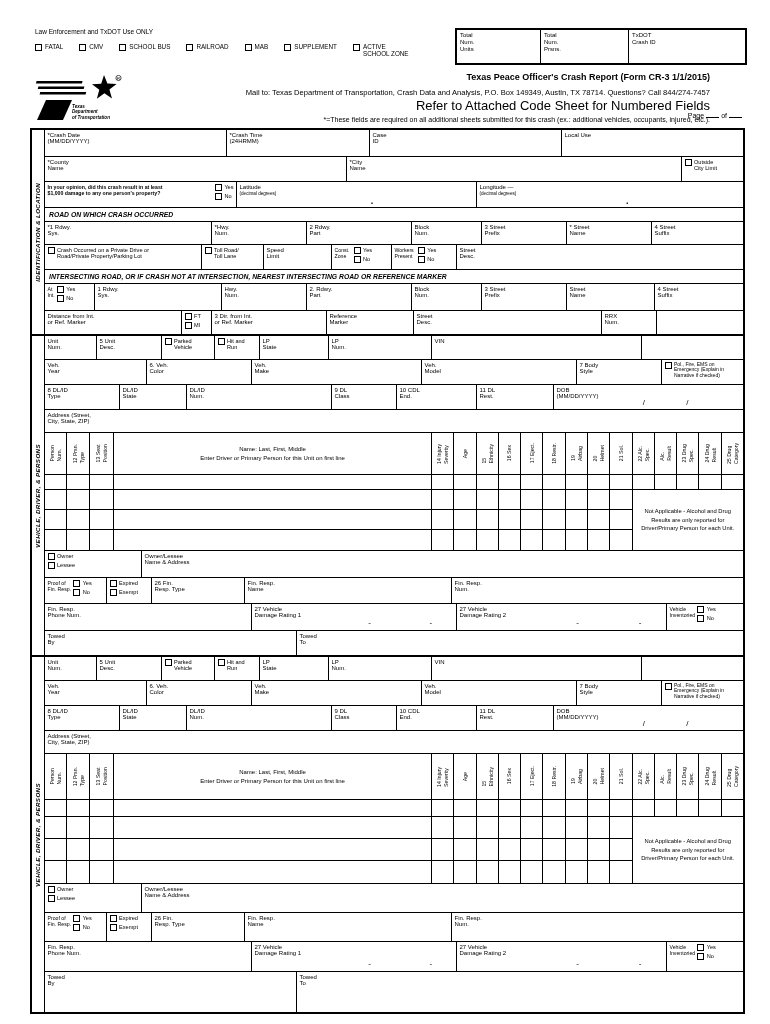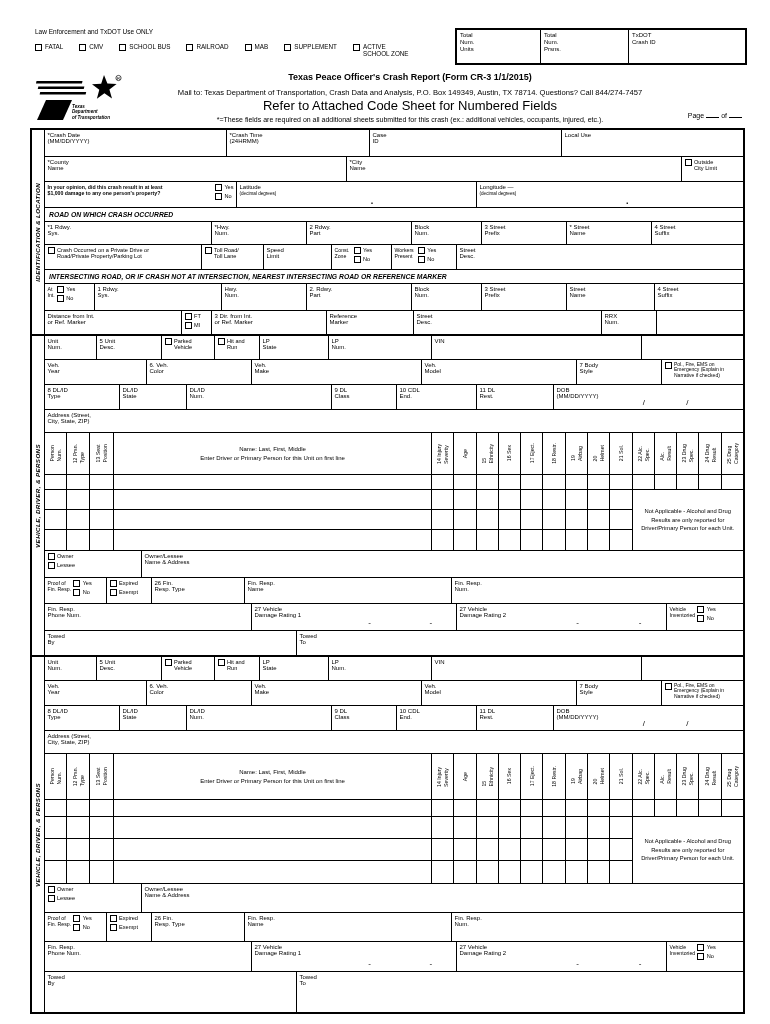--- a/index.html
+++ b/index.html
@@ -11,21 +11,21 @@
   .use-label{font-size:6.5px}
   .flags{display:flex;gap:16px;margin-top:9px;align-items:flex-start}
   .flag{display:flex;gap:3px;align-items:flex-start}
   .flag .cbl{font-size:6.3px}
   .totals{position:absolute;left:455px;top:28px;width:292px;height:37px;border:2px solid #000;display:flex}
   .totals .tcell{border-right:1px solid #000;padding:2px 3px;flex:none}
   .totals .tcell:last-child{border-right:none}
   
   .hdr{position:absolute;left:0;top:70px;width:770px;height:56px}
   .logo{position:absolute;left:32px;top:4px}
-  .titleblock{position:absolute;left:110px;top:2px;width:600px;text-align:center}
+  .titleblock{position:absolute;left:110px;top:2px;width:600px;text-align:right}
   .t1{font-size:9px;font-weight:bold}
   .t2{font-size:7.6px;margin-top:6px}
   .t3{font-size:13px;margin-top:1px}
   .t4{font-size:7px;margin-top:2.5px}
   .pageof{position:absolute;right:26px;top:41px;font-size:7px}
   .pblank{display:inline-block;width:13px;border-bottom:1px solid #000;height:7px;margin:0 2px}
   
   .form{position:absolute;left:30px;top:128px;width:715px;border:2.5px solid #000;background:#fff}
   .sec{display:flex;border-bottom:2.5px solid #000}
   .form > *:last-child .sec{border-bottom:none}

